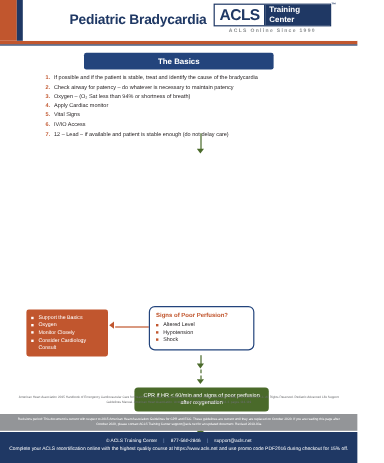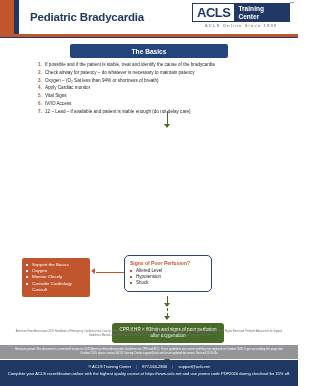--- a/index.html
+++ b/index.html
@@ -22,20 +22,21 @@
     background: #ffffff;
   }
 
   
   .header {
     position: relative;
     height: 34px;
     background: #ffffff;
     display: flex;
     align-items: center;
+    padding-left: 28px;
   }
   .header-bar-red {
     position: absolute;
     left: 0; top: 0;
     width: 14px; height: 34px;
     background: #c1562e;
   }
   .header-bar-blue {
     position: absolute;
     left: 14px; top: 0;
@@ -44,21 +45,21 @@
   }
   .header-title {
     margin-left: 30px;
     font-size: 11.5px;
     font-weight: bold;
     color: #1f3864;
     letter-spacing: -0.2px;
   }
   .logo {
     position: absolute;
-    right: 8px;
+    right: 22px;
     top: 3px;
     width: 98px;
   }
   .logo-main {
     display: flex;
     align-items: stretch;
     border: 1.4px solid #1f3864;
     background: #ffffff;
     position: relative;
   }

